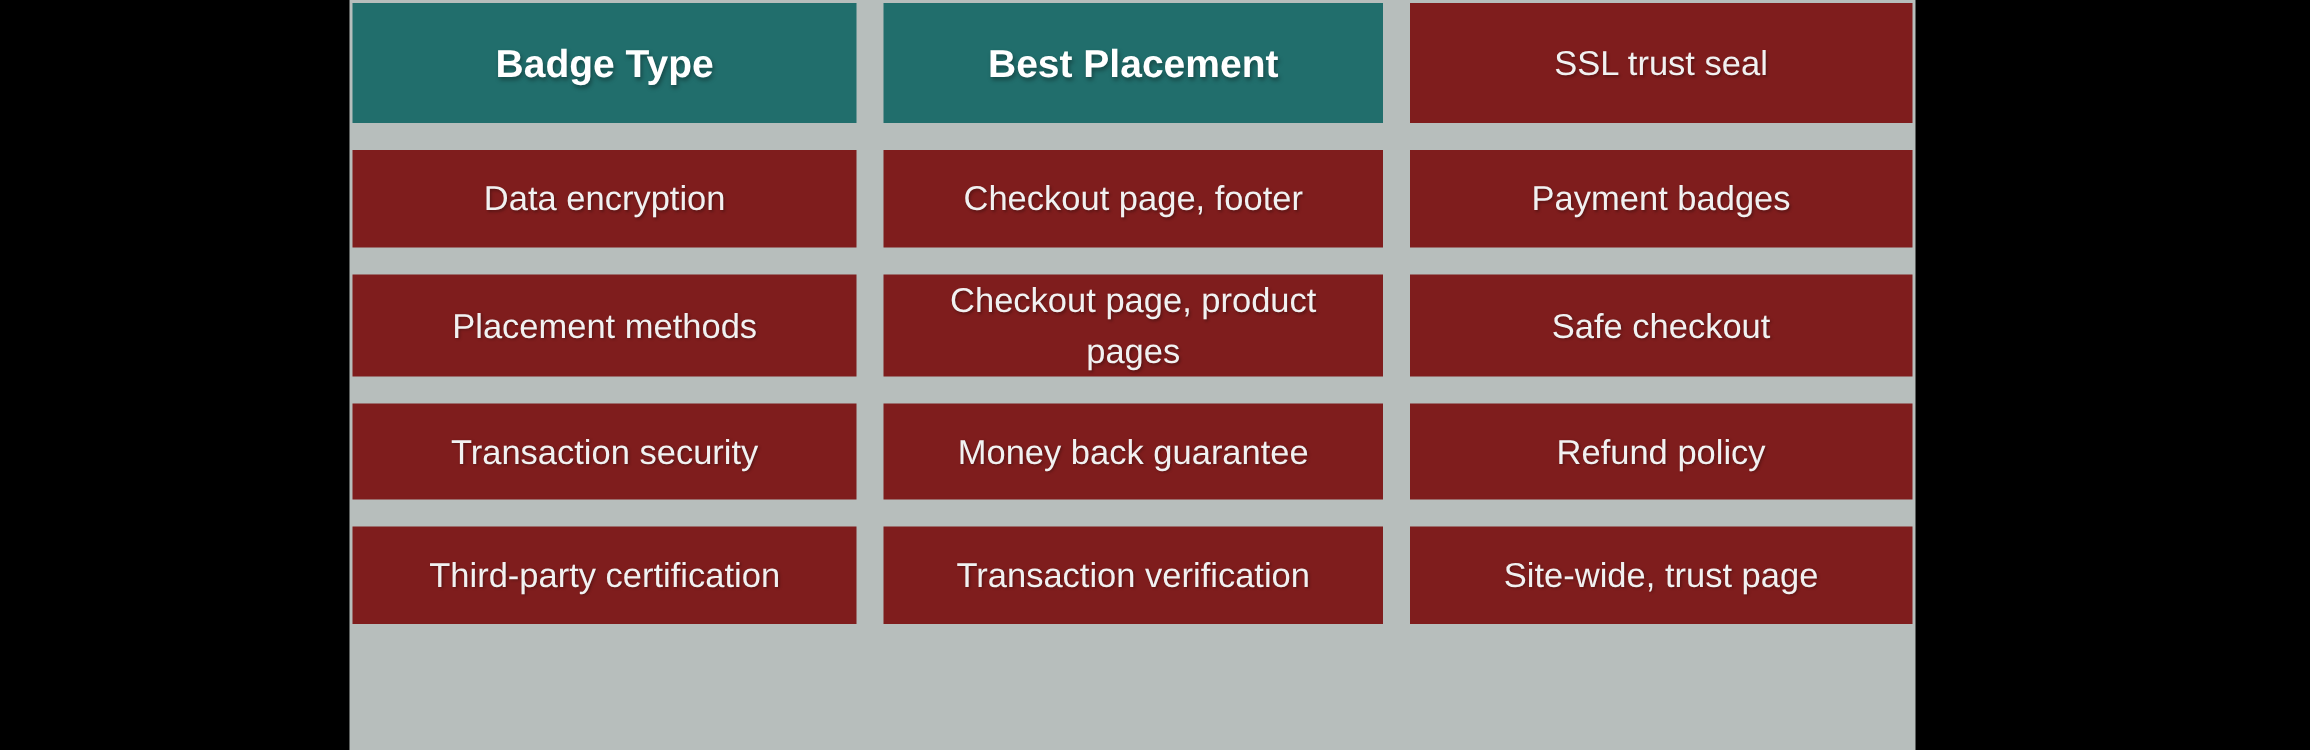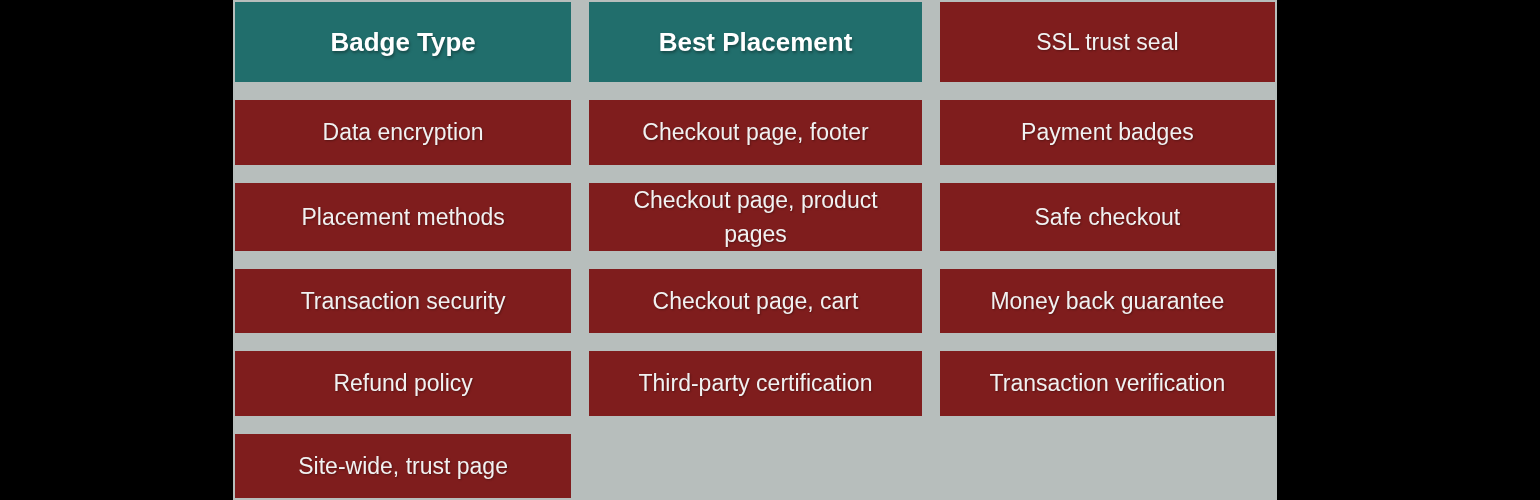--- a/index.html
+++ b/index.html
@@ -80,23 +80,20 @@
   <div class="cell">
     <span>Checkout page, product pages</span>
   </div>
 
   <div class="cell">
     <span>Safe checkout</span>
   </div>
   <div class="cell">
     <span>Transaction security</span>
   </div>
-  <div class="cell">
-    <span>Checkout page, cart</span>
-  </div>
 
   <div class="cell">
     <span>Money back guarantee</span>
   </div>
   <div class="cell">
     <span>Refund policy</span>
   </div>
 
   <div class="cell">
     <span>Third-party certification</span>

